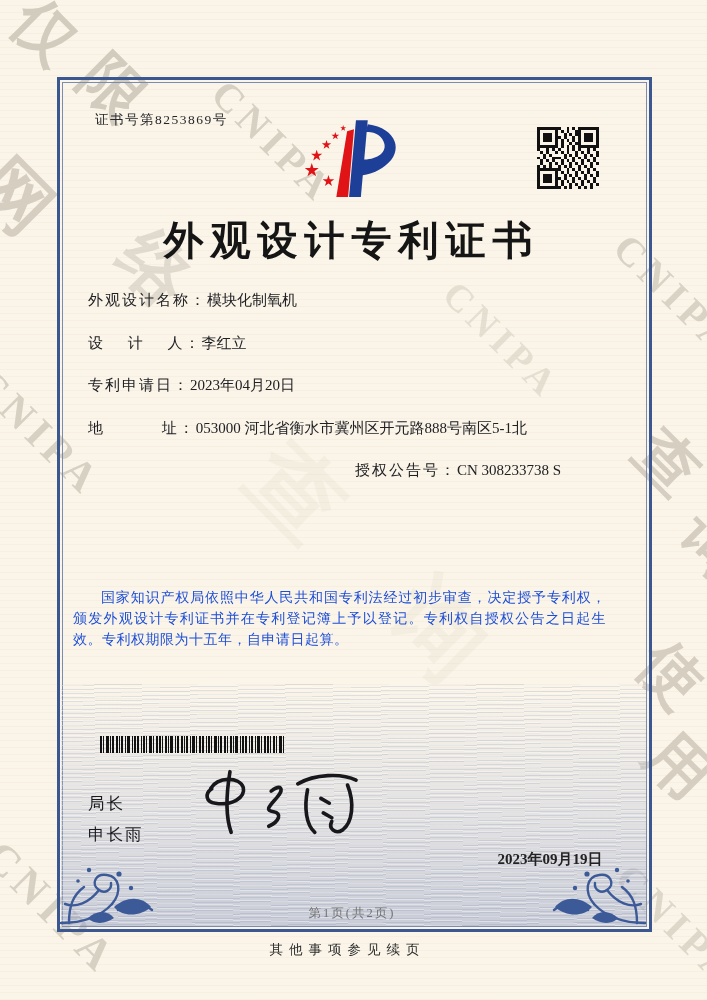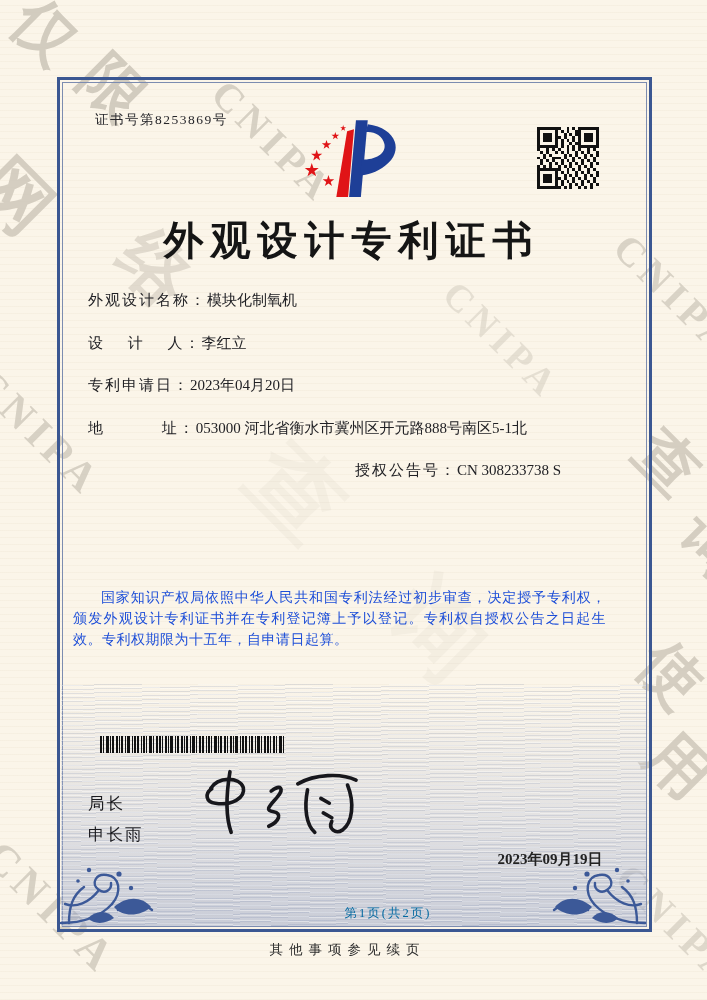--- a/index.html
+++ b/index.html
@@ -47,21 +47,21 @@
          color:#1d4ed8; text-align:justify;}
   .paras p{margin:0; text-indent:2em; letter-spacing:.5px;}
   .barcode{position:absolute; left:100px; top:736px; width:184px; height:17px;}
   .signer{position:absolute; left:88px; top:793px; font-size:16.5px; letter-spacing:2px; color:#1a1a1e;
           font-family:"Liberation Sans","DejaVu Sans",sans-serif;}
   .signer div{margin-bottom:9px;}
   .sig{position:absolute; left:192px; top:762px; width:185px; height:80px;}
   .issue-date{position:absolute; left:470px; top:850px; width:160px; font-size:15px; font-weight:600;
               text-align:center; color:#222;}
   .page-ind{position:absolute; left:57px; top:905px; width:590px; text-align:center;
-            font-size:12.5px; letter-spacing:2px; color:#0369a1;padding-left:36px;}
+            font-size:12.5px; letter-spacing:2px; color:#737373;}
   .footer-note{position:absolute; left:0; top:941px; width:695px; text-align:center;
                font-size:13.5px; letter-spacing:6px; color:#2c2c2c;}
   .flourish{position:absolute; width:112px; height:102px; z-index:4;}
   .flourish.left{left:58px; top:826px;}
   .flourish.right{left:536px; top:826px; transform:scaleX(-1);}
 </style>
 </head>
 <body>
 
 <div class="page">

